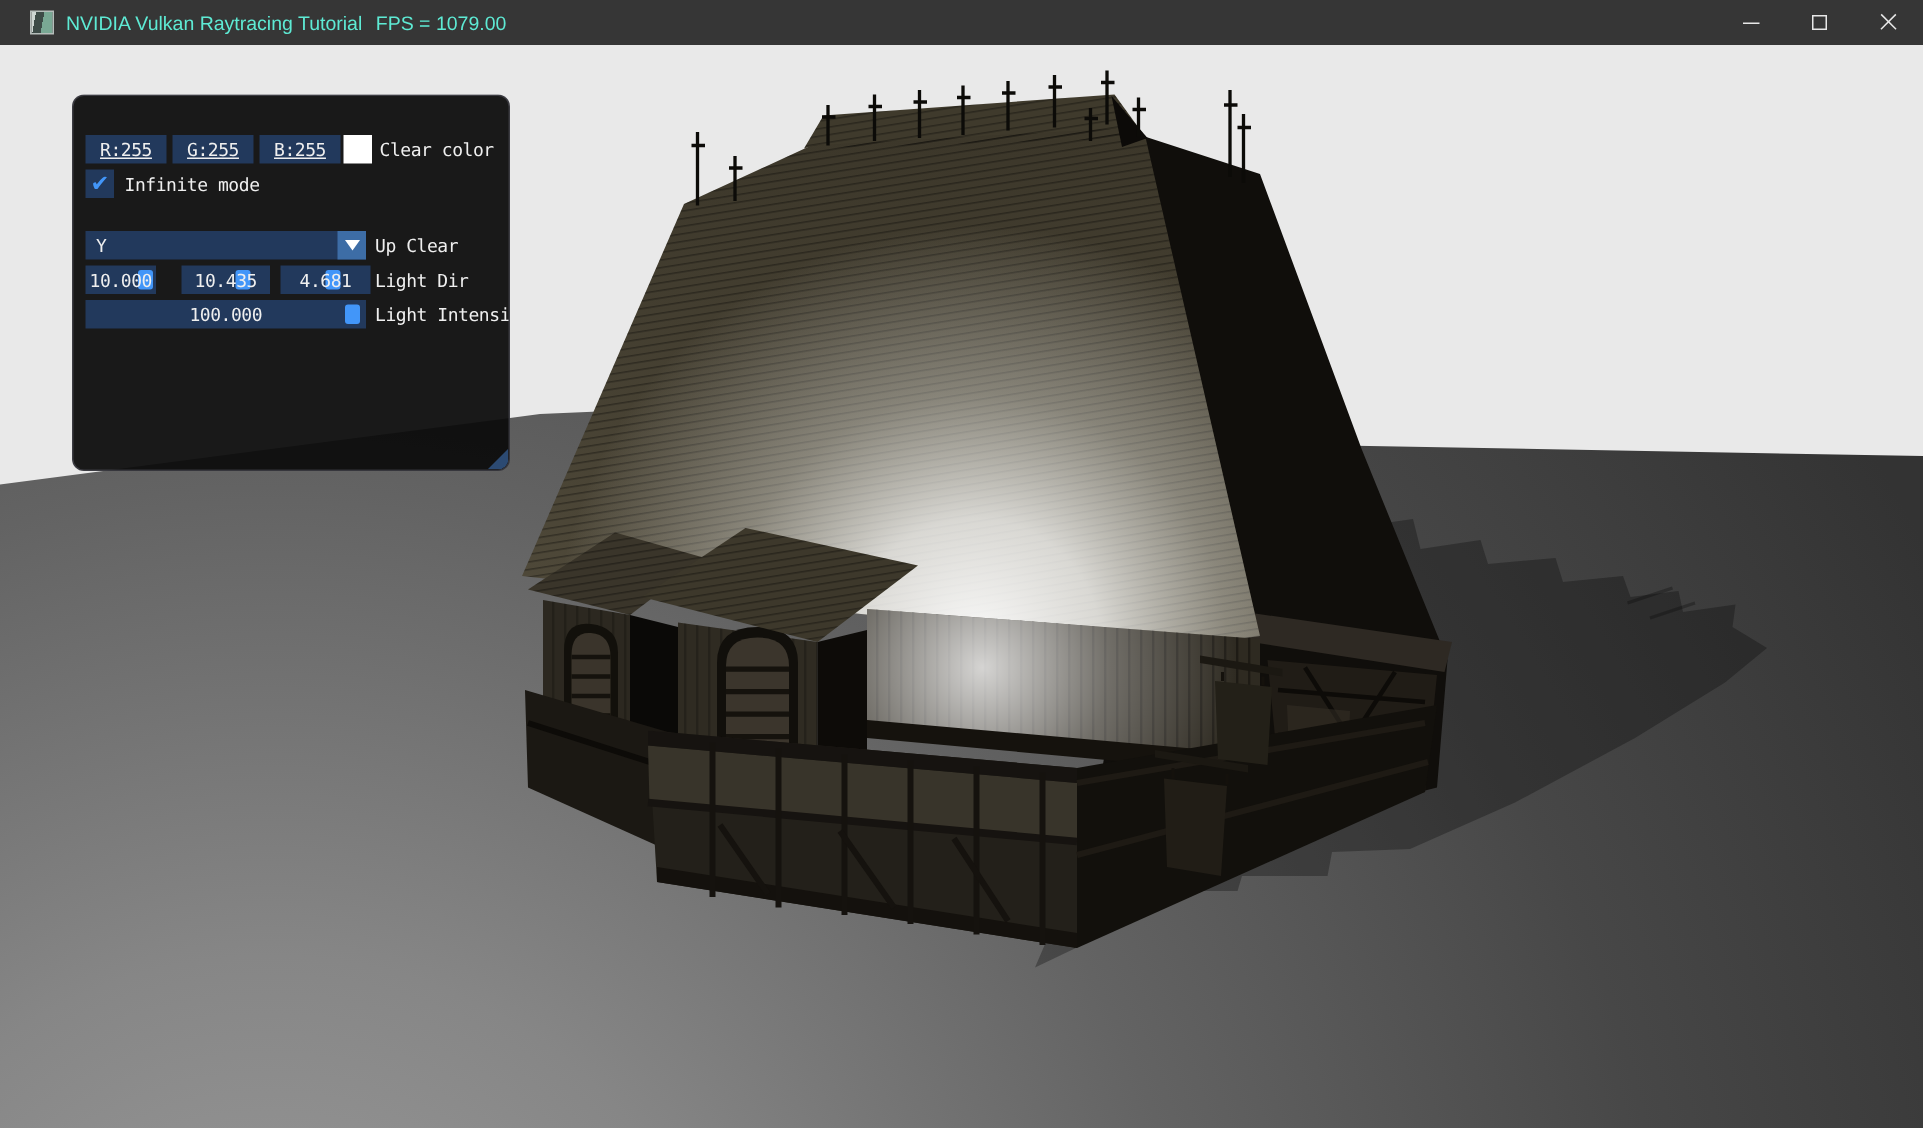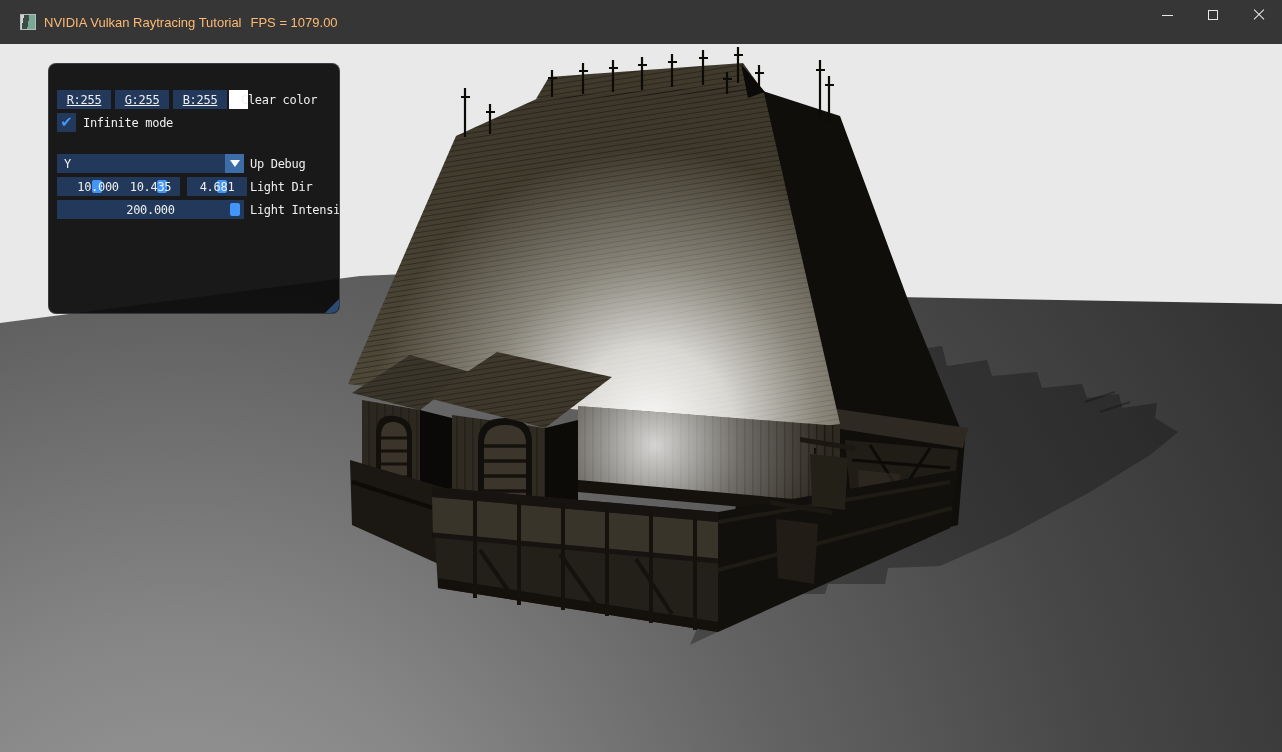--- a/index.html
+++ b/index.html
@@ -7,22 +7,22 @@
   :root{
     --accent:#4296f9;
     --frame:#22395c;
     --combo-btn:#3d6da6;
     --panel-bg:rgba(12,12,12,0.94);
     --txt:#efefef;
   }
 
   
   .titlebar{
-    position:absolute;left:0;top:0;width:1282px;height:44px;background:#363636;
-    display:flex;align-items:center;color:#fdba74;
+    position:absolute;left:0;top:0;width:1282px;height:30px;background:#363636;
+    display:flex;align-items:center;color:#5eead4;
     font:13px "Liberation Sans",sans-serif;z-index:50;
   }
   .app-icon{width:16px;height:16px;margin-left:20px;border:1px solid #b5bdba;
     background:linear-gradient(100deg,#cdd6d2 0 18%,#3d4b47 18% 52%,#79a894 52%);}
   .win-title{margin-left:8px;}
   .win-fps{margin-left:9px;}
   .win-controls{position:absolute;right:0;top:0;height:30px;display:flex;}
   .win-btn{width:46px;height:30px;display:flex;align-items:center;justify-content:center;background:transparent;border:none;cursor:default;}
   .glyph-min{width:11px;height:1px;background:#e8e8e8;}
   .glyph-max{width:10px;height:10px;border:1px solid #e8e8e8;}
@@ -50,34 +50,34 @@
     display:flex;align-items:center;gap:8px;padding-left:8px;
   }
   .collapse-arrow{width:0;height:0;border-left:5px solid transparent;border-right:5px solid transparent;border-top:7px solid #e9e9e9;}
   .row{position:absolute;left:8px;right:0;height:19px;}
   .r1{top:26px}.r2{top:49px}.r3{top:73px;height:14px}.r4{top:90px}.r5{top:113px}.r6{top:136px}.r7{top:159px}
   .lbl{position:absolute;top:3px;white-space:nowrap;}
   .rgb-btn{position:absolute;top:0;width:54px;height:19px;background:var(--frame);border:none;
     color:var(--txt);font:12px "DejaVu Sans Mono",monospace;letter-spacing:-0.3px;padding:0;text-decoration:underline;}
   .b-r{left:0}.b-g{left:58px}.b-b{left:116px}
   .swatch{position:absolute;left:172px;top:0;width:19px;height:19px;background:#ffffff;}
-  .lbl-clear{left:184px}
+  .lbl-clear{left:196px}
   .checkbox{position:absolute;left:0;top:0;width:19px;height:19px;background:var(--frame);
     display:flex;align-items:center;justify-content:center;}
   .checkmark{color:var(--accent);font:bold 15px "DejaVu Sans",sans-serif;line-height:1;margin-top:-1px;}
   .lbl-ray{left:26px}
   .stats{white-space:nowrap;}
   .combo{position:absolute;left:0;top:0;width:187px;height:19px;background:var(--frame);}
   .combo-value{position:absolute;left:7px;top:3px;}
   .combo-arrow{position:absolute;right:0;top:0;width:19px;height:19px;background:var(--combo-btn);
     display:flex;align-items:center;justify-content:center;}
   .combo-arrow .tri{width:0;height:0;border-left:5px solid transparent;border-right:5px solid transparent;border-top:7px solid #fff;}
   .lbl-col{left:193px}
   .slider{position:absolute;top:0;height:19px;background:var(--frame);}
-  .sl1{left:0;width:82px}.sl2{left:64px;width:59px}.sl3{left:130px;width:60px}
+  .sl1{left:0;width:47px}.sl2{left:64px;width:59px}.sl3{left:130px;width:60px}
   .sl-big{left:0;width:187px}
   .grab{position:absolute;top:3px;width:10px;height:13px;background:var(--accent);border-radius:2px;}
   .g1{left:35px}.g2{left:36px}.g3{left:30px}.gI{left:173px}
   .sval{position:absolute;left:0;right:0;top:3px;text-align:center;}
   .radio{position:absolute;top:0;width:18px;height:18px;border-radius:50%;background:var(--frame);
     display:flex;align-items:center;justify-content:center;}
   .ra-1{left:0}.ra-2{left:68px}
   .radio .dot{width:11px;height:11px;border-radius:50%;background:var(--accent);}
   .lbl-pt{left:25px}.lbl-inf{left:93px}
   .resize-grip{position:absolute;right:0;bottom:0;width:14px;height:14px;background:#2c4a72;
@@ -267,21 +267,21 @@
   </div>
 
 
   <div class="row r4">
     <div class="combo">
       <span class="combo-value">Y</span>
       <span class="combo-arrow">
           <span class="tri"></span>
         </span>
     </div>
-    <span class="lbl lbl-col">Up Debug</span>
+    <span class="lbl lbl-col">Up Clear</span>
   </div>
 
   <div class="row r5">
     <div class="slider sl1">
       <div class="grab g1"></div>
       <span class="sval">10.000</span>
     </div>
     <div class="slider sl2">
       <div class="grab g2"></div>
       <span class="sval">10.435</span>
@@ -289,20 +289,20 @@
     <div class="slider sl3">
       <div class="grab g3"></div>
       <span class="sval">4.681</span>
     </div>
     <span class="lbl lbl-col">Light Dir</span>
   </div>
 
   <div class="row r6">
     <div class="slider sl-big">
       <div class="grab gI"></div>
-      <span class="sval">200.000</span>
+      <span class="sval">100.000</span>
     </div>
     <span class="lbl lbl-col">Light Intensity</span>
   </div>
 
 
   <div class="resize-grip"></div>
 </div>
 
 </body></html>

